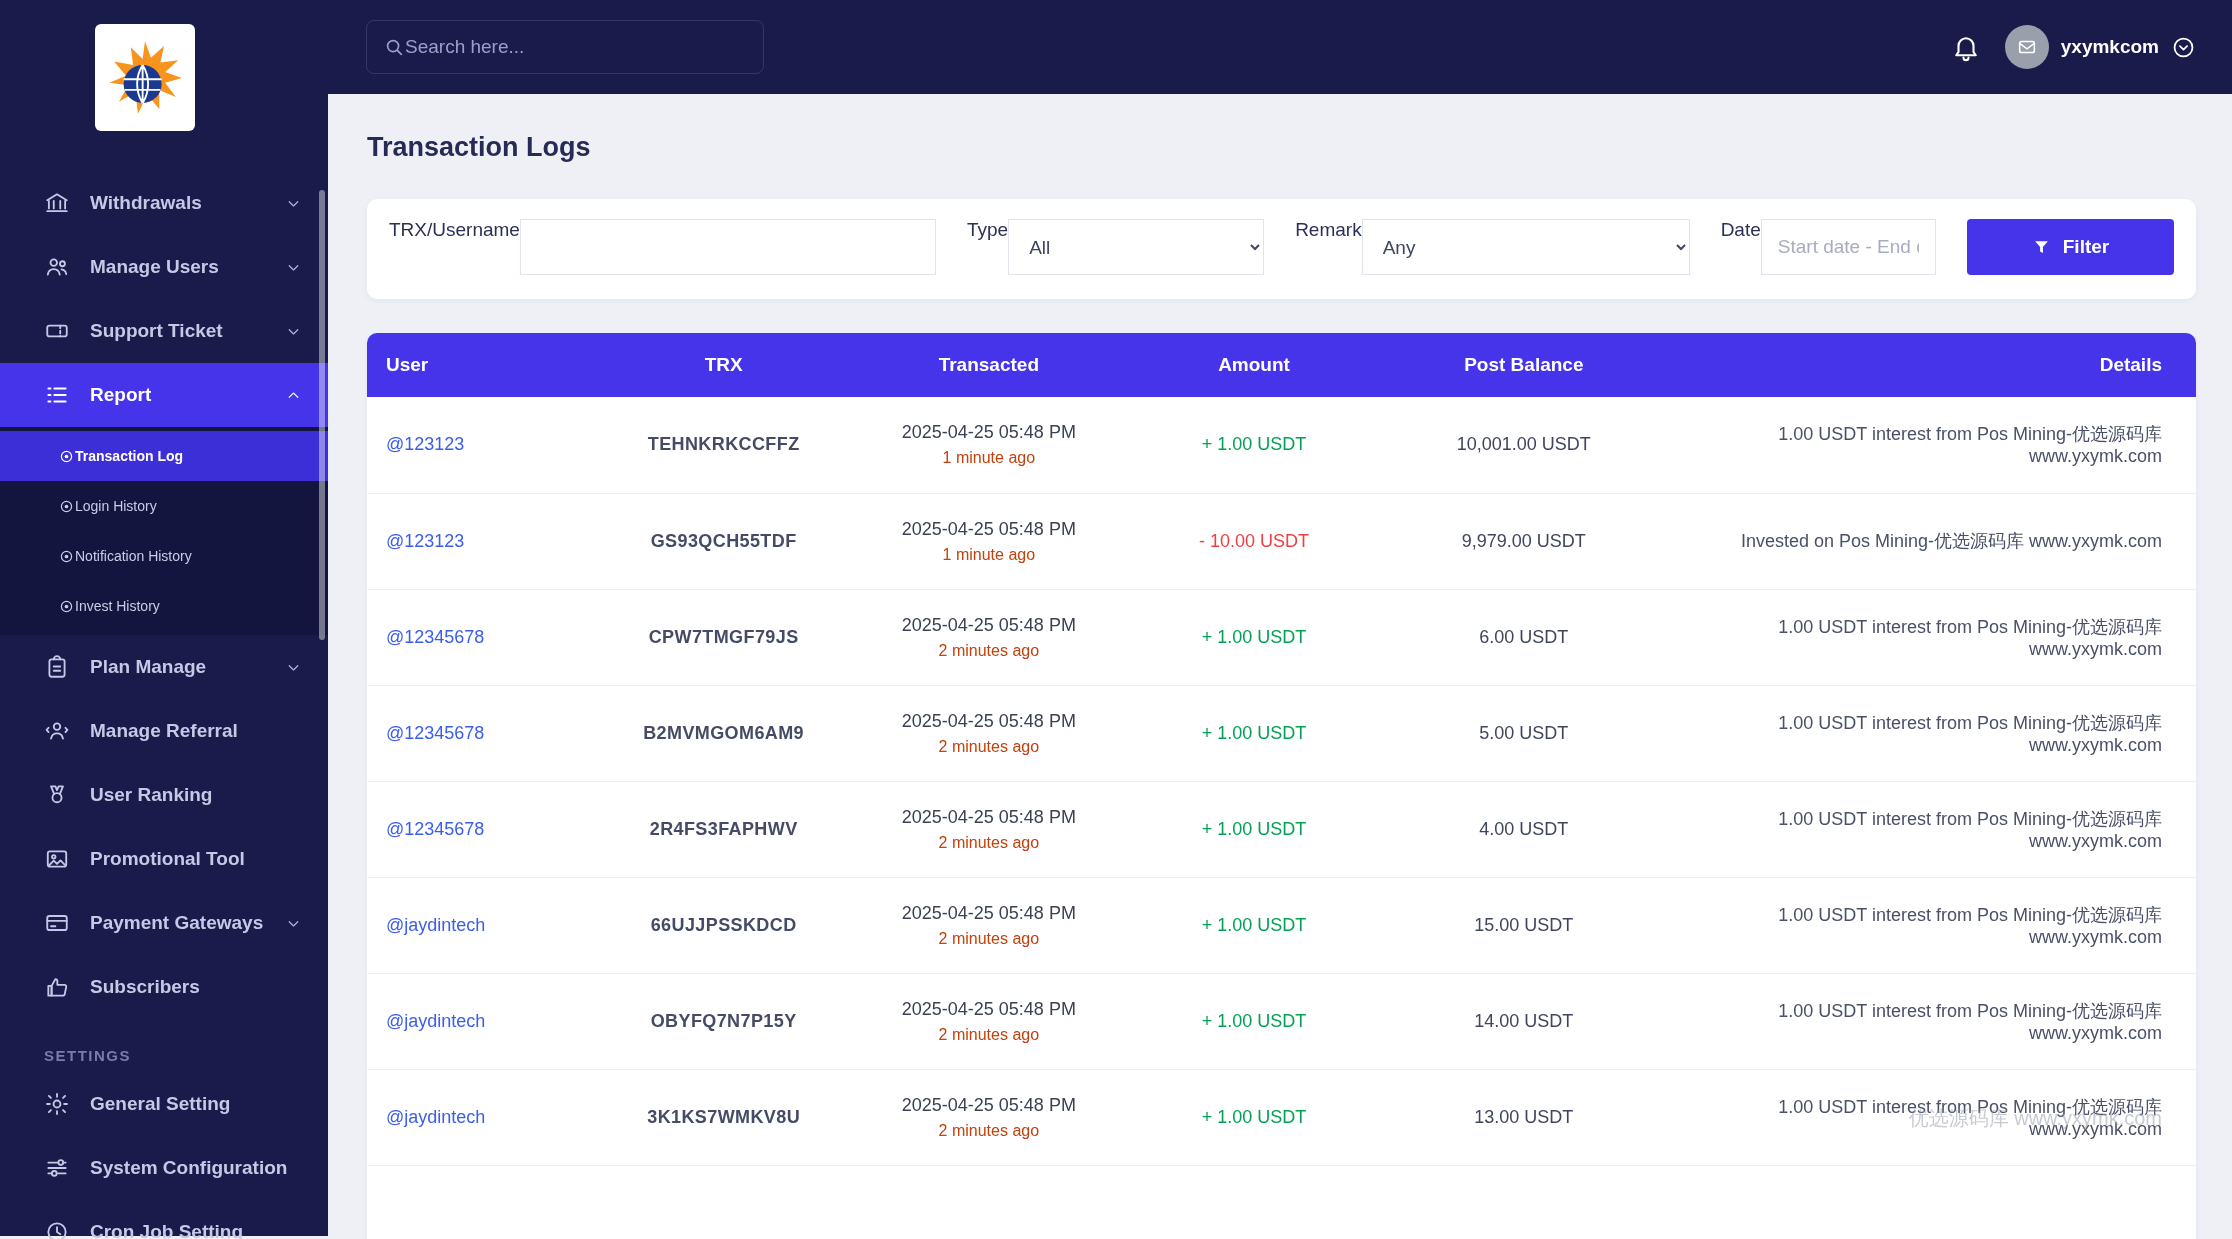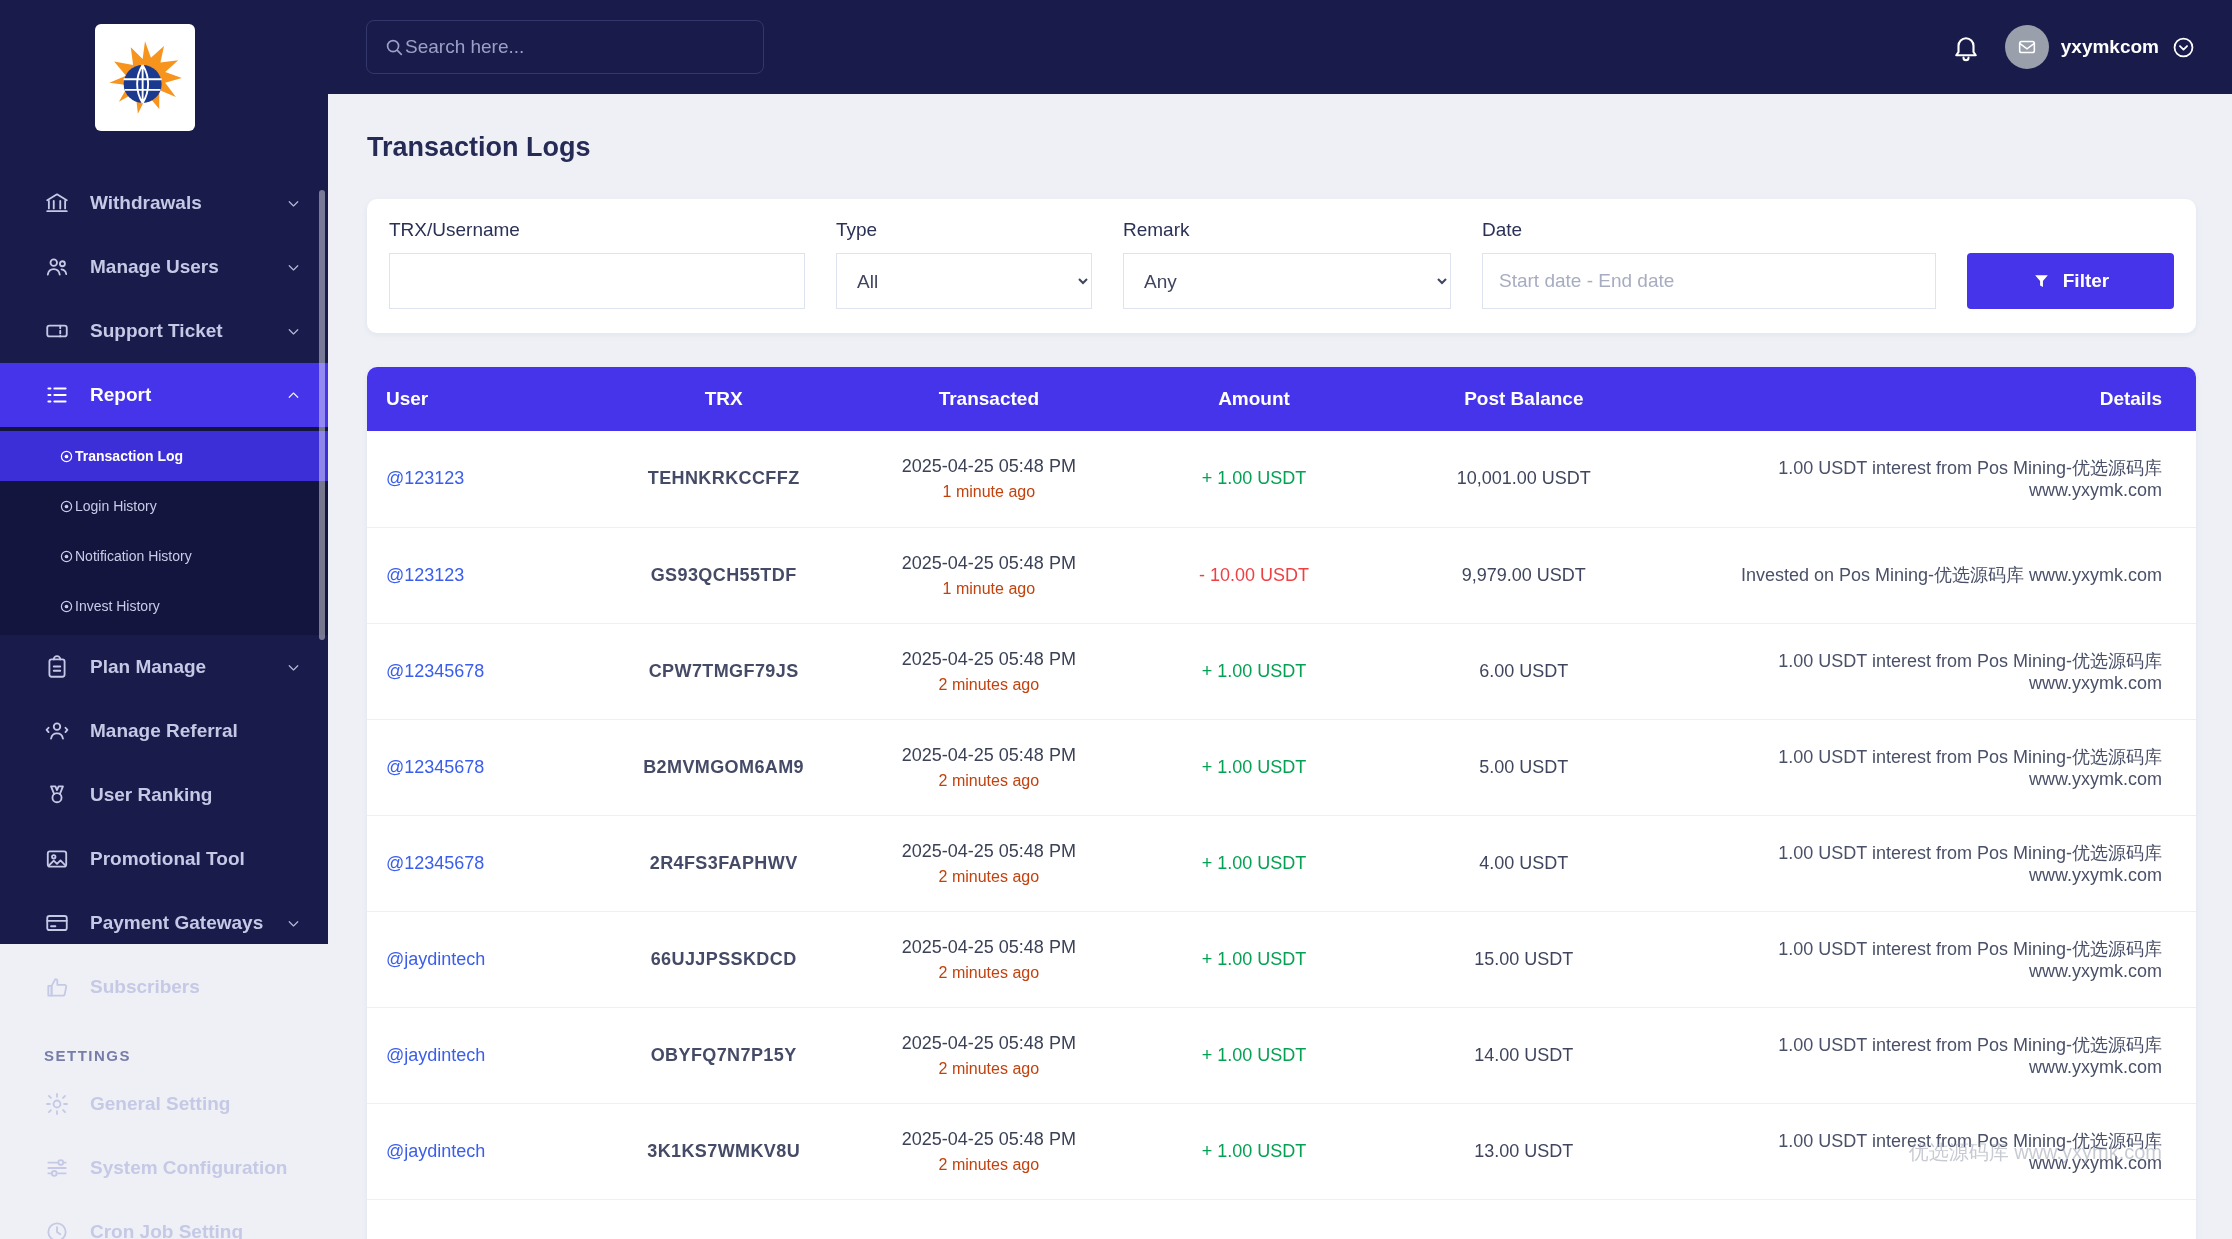--- a/index.html
+++ b/index.html
@@ -1,20 +1,20 @@
 <!DOCTYPE html>
 <html><head>
 <meta charset="utf-8">
 <style>
   *{box-sizing:border-box;margin:0;padding:0}
   html,body{width:2232px;height:1239px;overflow:hidden}
   body{font-family:"Liberation Sans",sans-serif;background:#eef0f6;position:relative}
 
   
-  .sidebar{position:absolute;left:0;top:0;width:328px;height:944px;background:#191b4b;z-index:5}
+  .sidebar{position:absolute;left:0;top:0;width:328px;height:1236px;background:#191b4b;z-index:5}
   .logo-box{width:100px;height:107px;background:#fff;border-radius:6px;margin:24px 0 0 95px;
             display:flex;align-items:center;justify-content:center}
   .logo-box svg{width:76px;height:76px}
   .nav{margin-top:40px}
   .nav-item{height:64px;display:flex;align-items:center;gap:20px;padding:0 26px 0 44px;
             color:#c6c9e5;font-size:19px;font-weight:600;cursor:pointer;white-space:nowrap}
   .nav-item .icon{width:26px;height:26px;flex:0 0 26px}
   .icon svg{width:100%;height:100%;display:block}
   .nav-item .chev{width:17px;height:17px;margin-left:auto;opacity:.9;flex:0 0 17px}
   .chev svg{width:100%;height:100%}
@@ -47,21 +47,21 @@
   .user-name{color:#fff;font-size:19px;font-weight:700}
   .user-chev{width:25px;height:25px;color:#fff}
   .user-chev svg{width:100%;height:100%}
 
   
   .content{margin-left:328px;padding:0 36px 0 39px}
   .page-title{margin-top:38px;font-size:27px;font-weight:600;color:#252b54}
 
   .filter-card{margin-top:36px;background:#fff;border-radius:10px;padding:20px 22px 24px;
                display:flex;gap:31px;box-shadow:0 2px 6px rgba(40,40,90,.05)}
-  .f-group{display:flex;flex-direction:column}
+  .f-group{display:flex;}
   .f-label{font-size:19px;font-weight:500;color:#2b3156;margin-bottom:12px}
   .f-input,.f-select{height:56px;border:1px solid #dfe3ef;border-radius:0;padding:0 16px;
                      font-size:19px;color:#3f455e;background:#fff;font-family:inherit;outline:none}
   .f-input::placeholder{color:#a7acc0}
   .w-trx{width:416px}
   .w-type{width:256px}
   .w-remark{width:328px}
   .g-date{flex:1}
   .w-date{width:100%}
   .filter-btn{align-self:flex-end;width:207px;height:56px;background:#4634eb;border:none;

